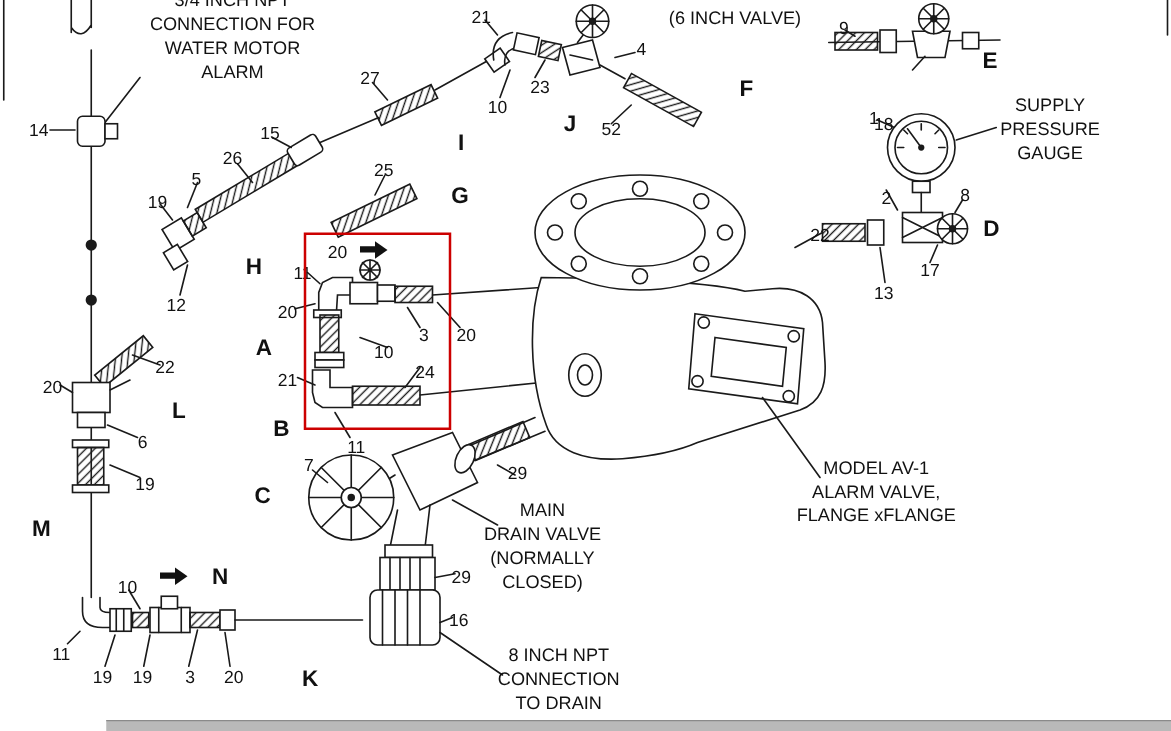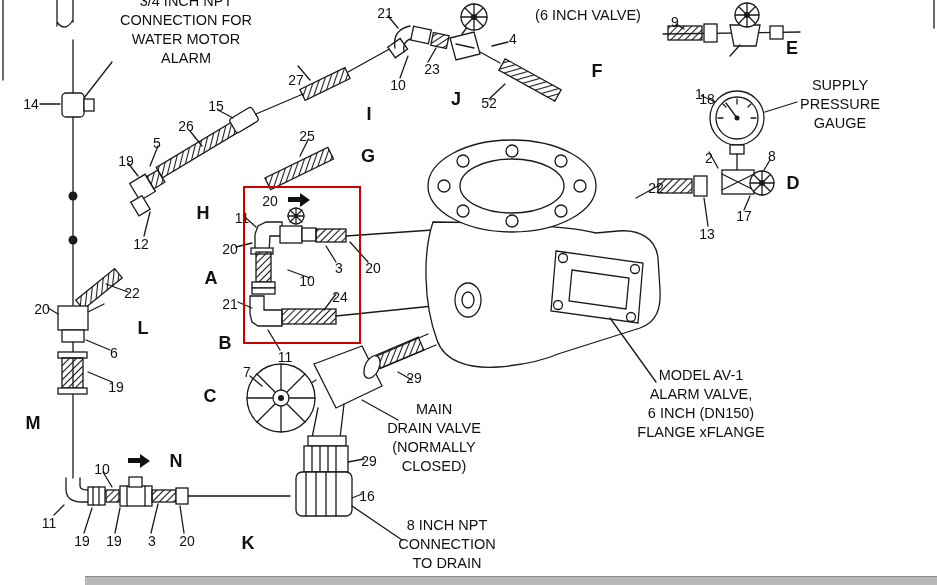--- a/index.html
+++ b/index.html
@@ -280,21 +280,21 @@
       </g>
 
     </g>
   </svg>
 
   <div id="label-layer">
       <div class="num" style="left: 385px; top: 13px;">21</div>
       <div class="num" style="left: 513px; top: 39px;">4</div>
       <div class="num" style="left: 675px; top: 22px;">9</div>
       <div class="num" style="left: 707px; top: 59px; margin-top: 40px;">18</div>
-      <div class="num" style="left: 296px; top: 80px;">27</div>
+      <div class="num" style="left: 296px; top: 62px;">27</div>
       <div class="num" style="left: 432px; top: 69px;">23</div>
       <div class="num" style="left: 398px; top: 85px;">10</div>
       <div class="num" style="left: 489px; top: 103px;">52</div>
       <div class="num" style="left: 31px; top: 104px;">14</div>
       <div class="num" style="left: 216px; top: 106px;">15</div>
       <div class="num" style="left: 186px; top: 126px;">26</div>
       <div class="num" style="left: 699px; top: 94px;">1</div>
       <div class="num" style="left: 307px; top: 136px;">25</div>
       <div class="num" style="left: 157px; top: 143px;">5</div>
       <div class="num" style="left: 126px; top: 161px;">19</div>
@@ -351,21 +351,20 @@
         <div>(6 INCH VALVE)</div>
       </div>
       <div class="annotation" style="left: 840px; top: 76px;">
         <div>SUPPLY</div>
         <div>PRESSURE</div>
         <div>GAUGE</div>
       </div>
       <div class="annotation" style="left: 701px; top: 366px;">
         <div>MODEL AV-1</div>
         <div>ALARM VALVE,</div>
-        <div>6 INCH (DN150)</div>
         <div>FLANGE xFLANGE</div>
       </div>
       <div class="annotation" style="left: 434px; top: 400px;">
         <div>MAIN</div>
         <div>DRAIN VALVE</div>
         <div>(NORMALLY</div>
         <div>CLOSED)</div>
       </div>
       <div class="annotation" style="left: 447px; top: 516px;">
         <div>8 INCH NPT</div>

